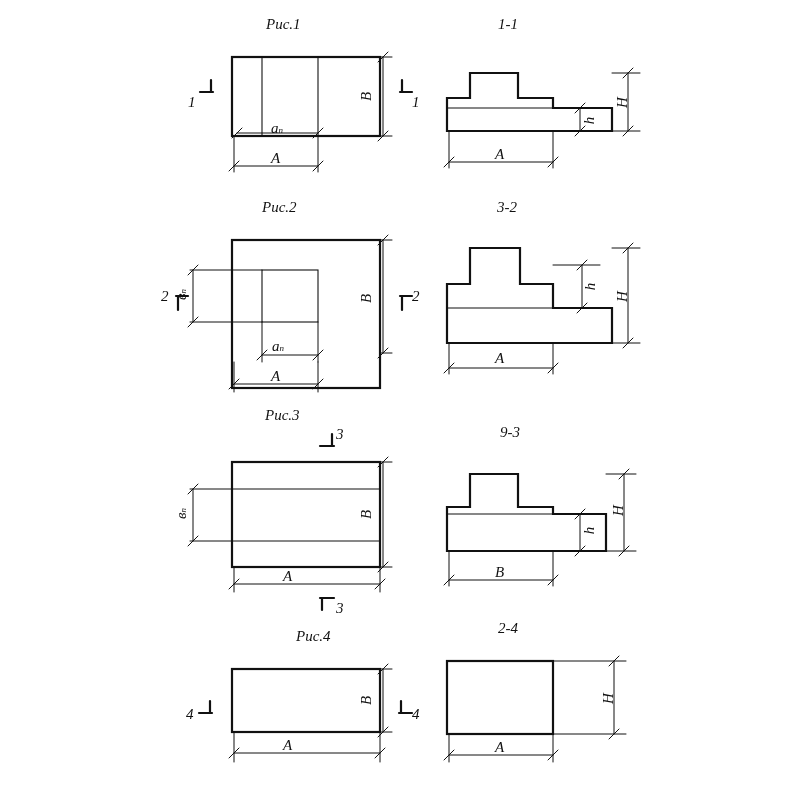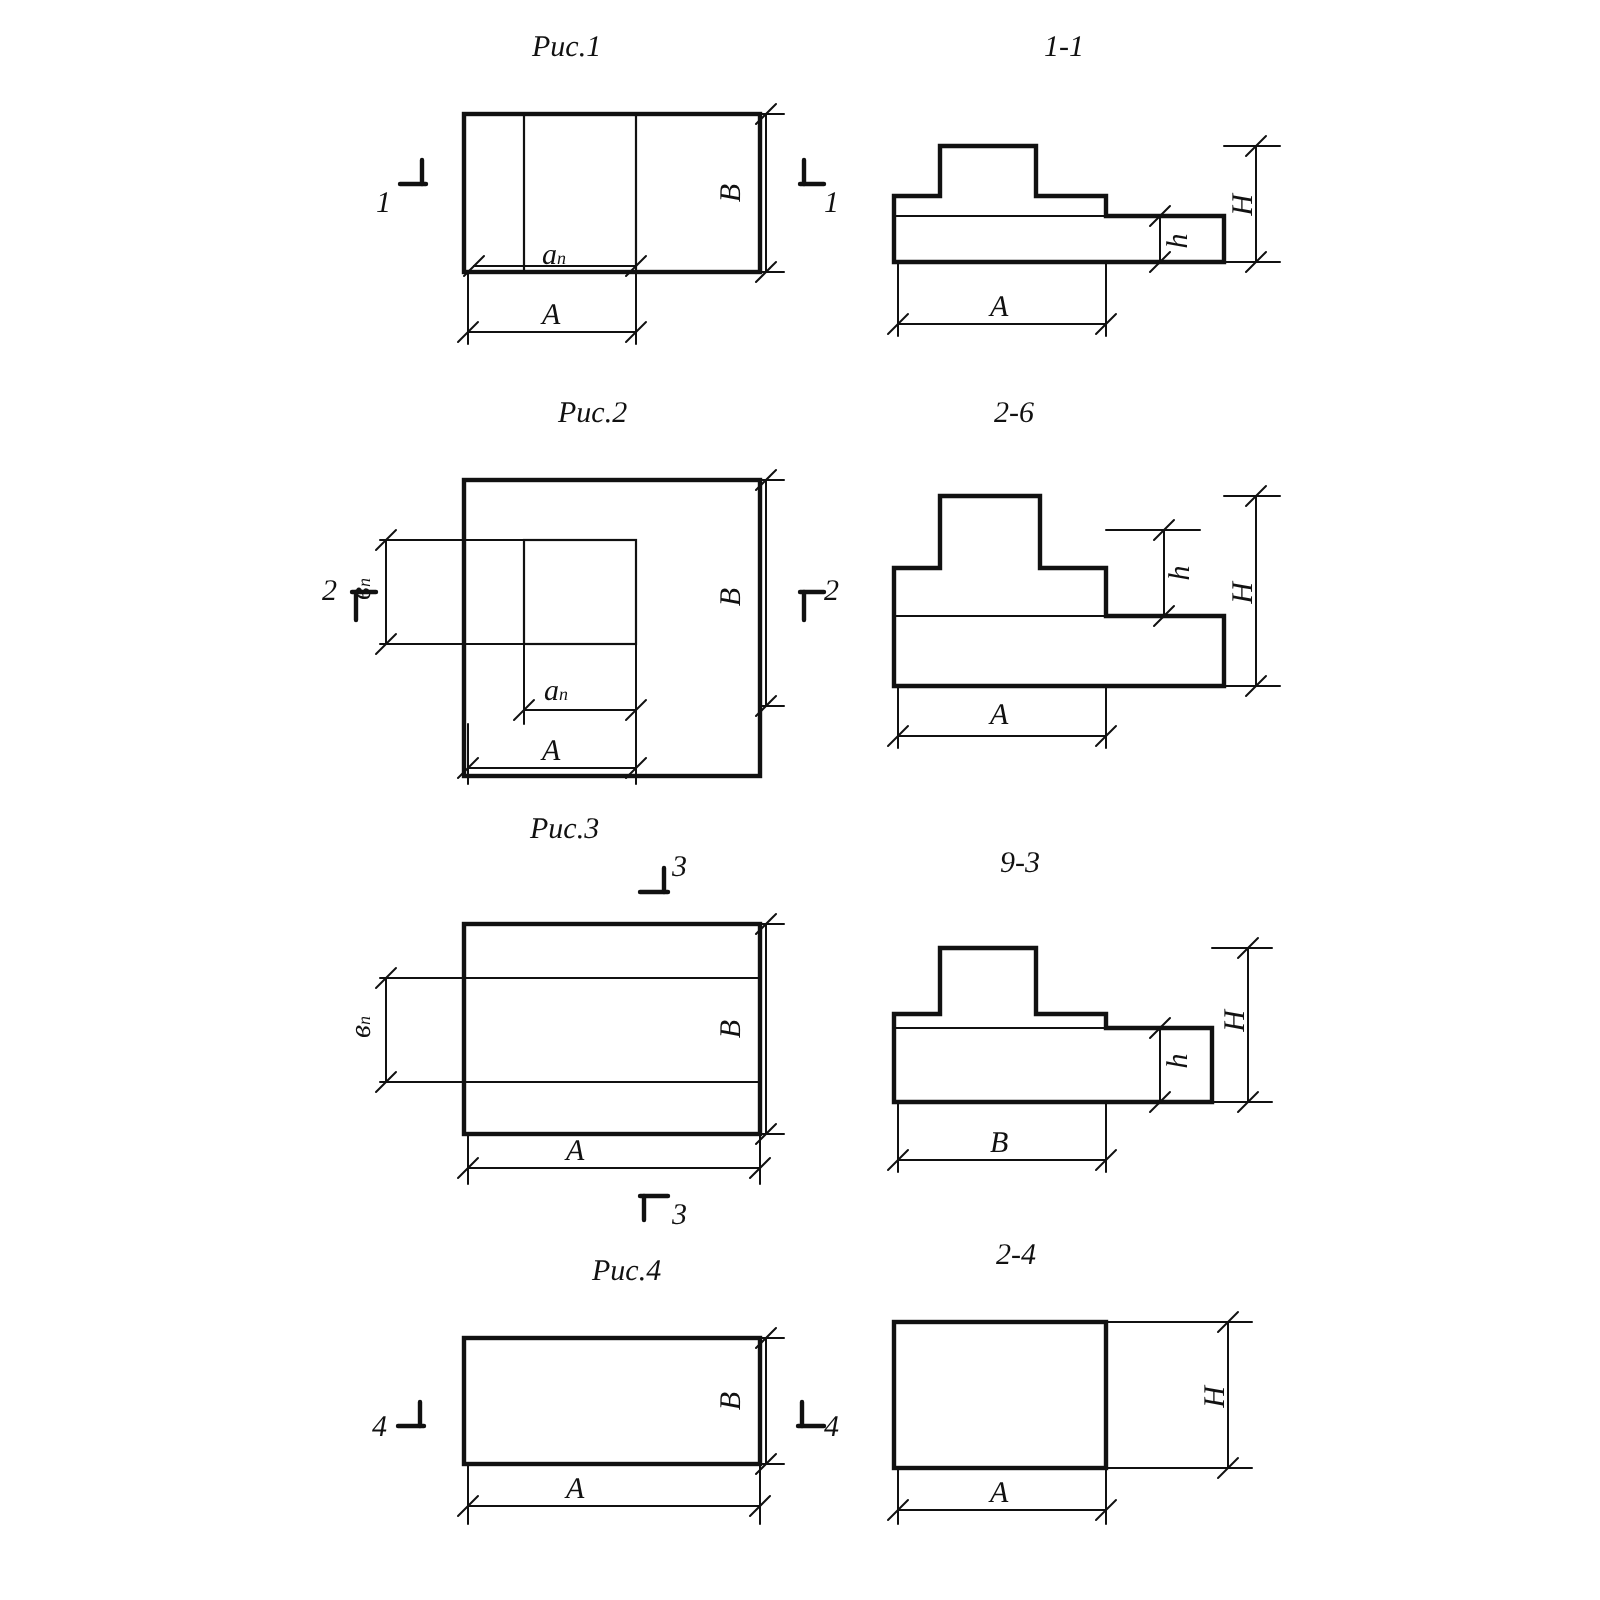--- a/index.html
+++ b/index.html
@@ -205,32 +205,32 @@
       <line class="ln hair" x1="553" y1="661" x2="626" y2="661"></line>
       <line class="ln hair" x1="553" y1="734" x2="626" y2="734"></line>
       <line class="ln hair" x1="614" y1="661" x2="614" y2="734"></line>
       <line class="ln hair" x1="609" y1="666" x2="619" y2="656"></line>
       <line class="ln hair" x1="609" y1="739" x2="619" y2="729"></line>
 
     </g>
   </svg>
 
   <div class="lbl it" style="left:266px;top:16px;">Рис.1</div>
-  <div class="lbl it" style="left:498px;top:16px;margin-left:24px;">1-1</div>
+  <div class="lbl it" style="left:498px;top:16px;">1-1</div>
   <div class="lbl it" style="left:271px;top:120px;"><span>а</span><span class="sub">п</span></div>
   <div class="lbl it" style="left:271px;top:150px;">А</div>
   <div class="lbl it vert" style="left:362px;top:88px;">В</div>
   <div class="lbl it" style="left:495px;top:146px;">А</div>
   <div class="lbl it vert" style="left:586px;top:112px;">h</div>
   <div class="lbl it vert" style="left:617px;top:94px;">Н</div>
   <div class="lbl it" style="left:188px;top:94px;">1</div>
   <div class="lbl it" style="left:412px;top:94px;">1</div>
 
-  <div class="lbl it" style="left:279px;top:199px;">Рис.2</div>
-  <div class="lbl it" style="left:497px;top:199px;">2-6</div>
+  <div class="lbl it" style="left:262px;top:199px;">Рис.2</div>
+  <div class="lbl it" style="left:497px;top:199px;">3-2</div>
   <div class="lbl it vert" style="left:176px;top:286px;"><span>в</span><span class="sub">п</span></div>
   <div class="lbl it" style="left:272px;top:338px;"><span>а</span><span class="sub">п</span></div>
   <div class="lbl it" style="left:271px;top:368px;">А</div>
   <div class="lbl it vert" style="left:362px;top:290px;">В</div>
   <div class="lbl it" style="left:495px;top:350px;">А</div>
   <div class="lbl it vert" style="left:587px;top:278px;">h</div>
   <div class="lbl it vert" style="left:617px;top:288px;">Н</div>
   <div class="lbl it" style="left:161px;top:288px;">2</div>
   <div class="lbl it" style="left:412px;top:288px;">2</div>
 

